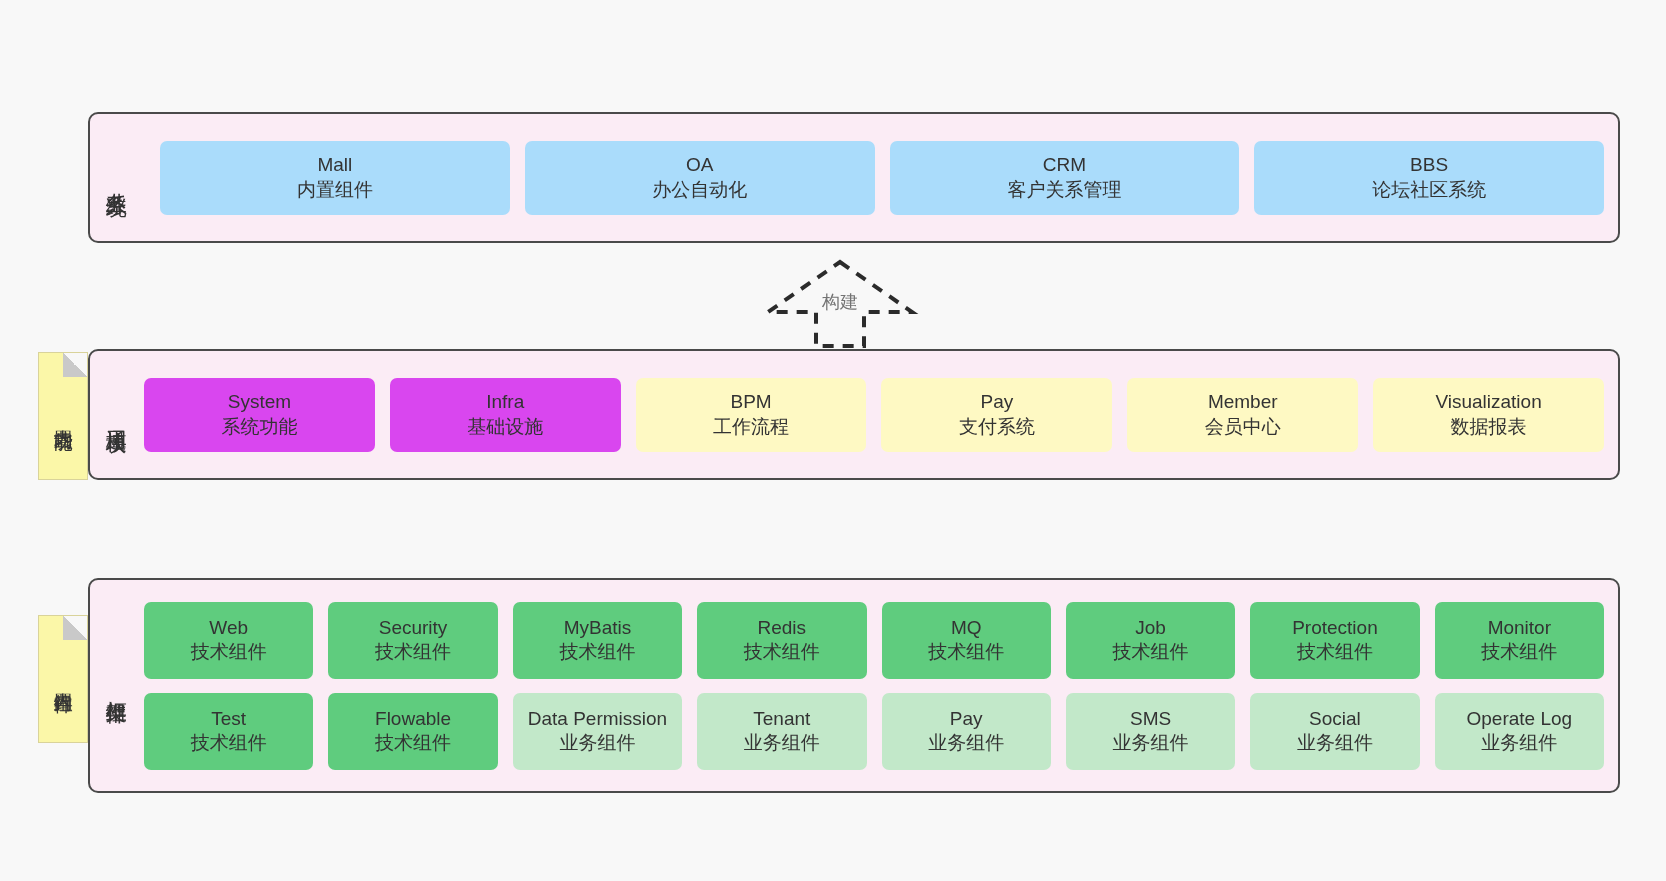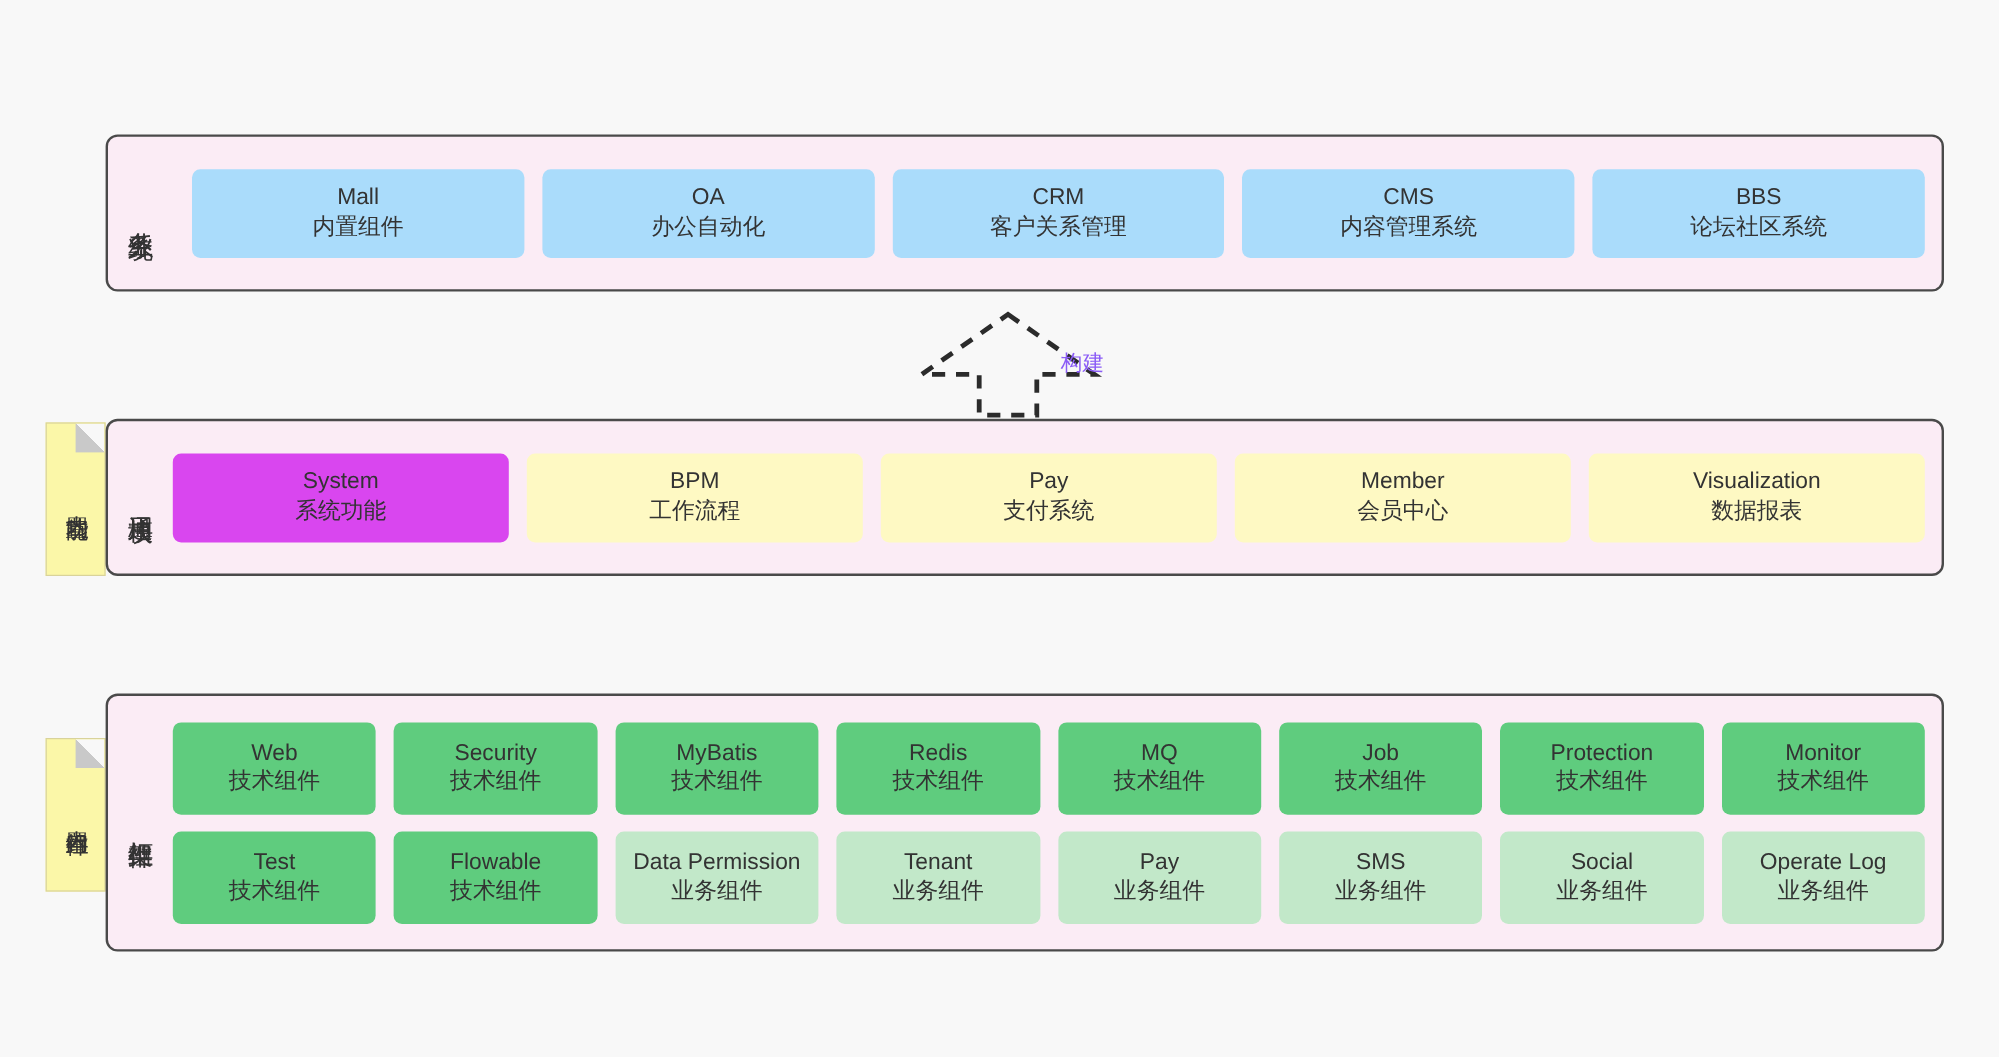--- a/index.html
+++ b/index.html
@@ -126,23 +126,23 @@
     position: absolute;
     width: 160px;
     height: 92px;
   }
   .arrow svg { display: block; width: 160px; height: 92px; }
   .arrow-label {
     position: absolute;
     left: 0;
     right: 0;
     top: 32px;
-    text-align: right;
+    text-align: center;
     font-size: 18px;
-    color: #8b5cf6;
+    color: #737373;
     pointer-events: none;
     font-family: Liberation Mono, monospace;
   }
   #arrow-build   { left: 760px; top: 258px; }
   #arrow-impl    { left: 773px; top: 486px; }
 </style>
 </head>
 <body>
 
 <div id="stage">
@@ -157,24 +157,20 @@
           </div>
           <div class="cell c-blue">
             <div class="l1">OA</div>
             <div class="l2">办公自动化</div>
           </div>
           <div class="cell c-blue">
             <div class="l1">CRM</div>
             <div class="l2">客户关系管理</div>
           </div>
           <div class="cell c-blue">
-            <div class="l1">CMS</div>
-            <div class="l2">内容管理系统</div>
-          </div>
-          <div class="cell c-blue">
             <div class="l1">BBS</div>
             <div class="l2">论坛社区系统</div>
           </div>
         </div>
       </div>
   </div>
 
   <div class="arrow" id="arrow-build">
     <svg viewBox="0 0 160 92" xmlns="http://www.w3.org/2000/svg">
       <path d="M80 4 L152 54 L104 54 L104 88 L56 88 L56 54 L8 54 Z" fill="none" stroke="#2b2b2b" stroke-width="4" stroke-dasharray="11 9" stroke-linejoin="miter"></path>
@@ -186,20 +182,24 @@
     <span>内置功能</span>
   </div>
   <div class="layer" id="layer-common">
     <div class="layer-title">通用模块</div>
     <div class="cells">
         <div class="cell-row">
           <div class="cell c-red">
             <div class="l1">System</div>
             <div class="l2">系统功能</div>
           </div>
+          <div class="cell c-red">
+            <div class="l1">Infra</div>
+            <div class="l2">基础设施</div>
+          </div>
           <div class="cell c-pink">
             <div class="l1">BPM</div>
             <div class="l2">工作流程</div>
           </div>
           <div class="cell c-pink">
             <div class="l1">Pay</div>
             <div class="l2">支付系统</div>
           </div>
           <div class="cell c-pink">
             <div class="l1">Member</div>

